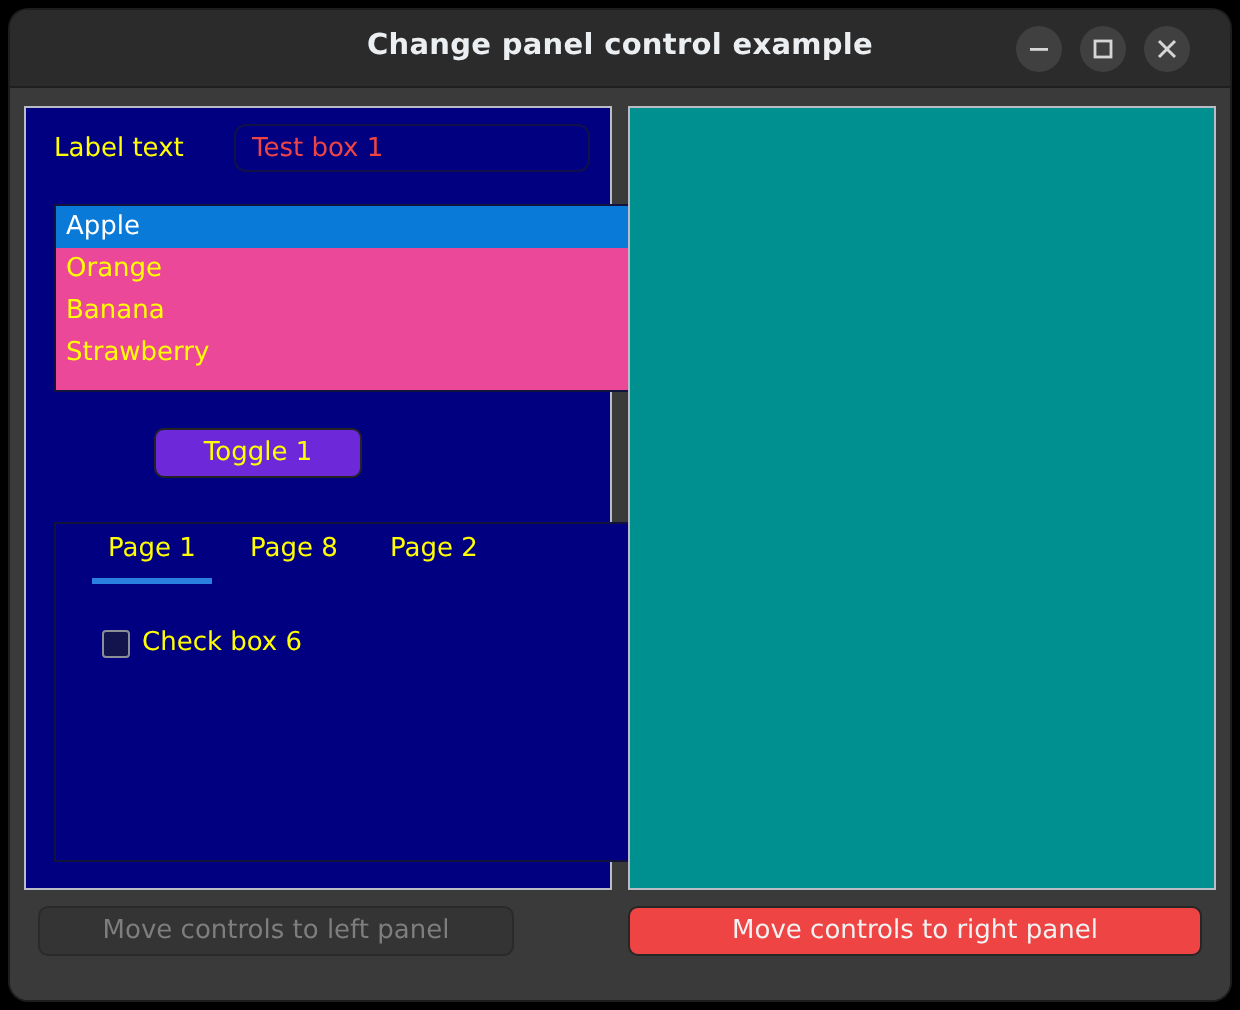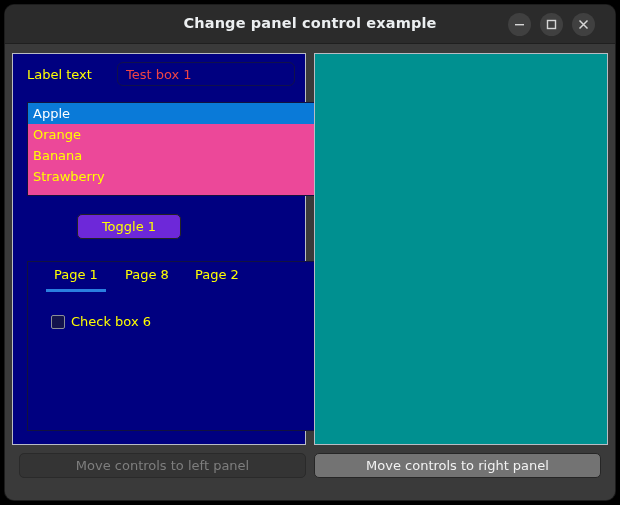--- a/index.html
+++ b/index.html
@@ -233,30 +233,30 @@
     position: absolute;
     top: 409px;
     height: 25px;
     border-radius: 5px;
     font-size: 13px;
     font-family: "DejaVu Sans", sans-serif;
     padding: 0;
   }
   #btn-left {
     left: 14px;
-    width: 287px;
+    width: 238px;
     background: #343434;
     border: 1px solid #2a2a2a;
     color: #7e7e7e;
     cursor: default;
   }
   #btn-right {
     right: 14px;
     width: 287px;
-    background: #737373;
+    background: #ef4444;
     border: 1px solid #262626;
     color: #f2f2f2;
     cursor: pointer;
   }
 </style>
 </head>
 <body>
 
 <div id="window">
 

